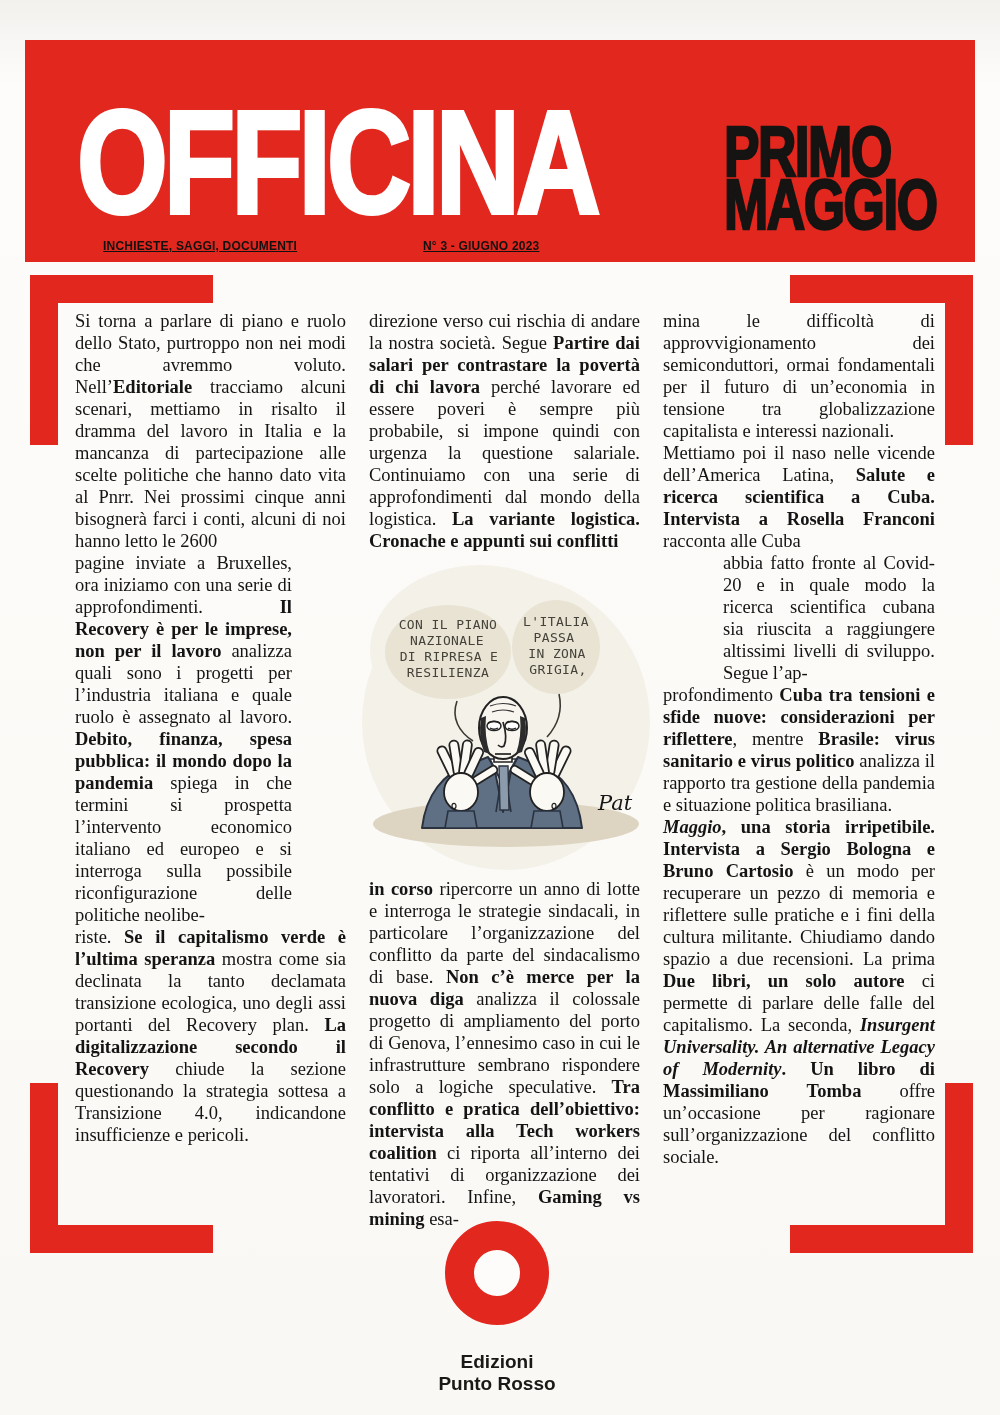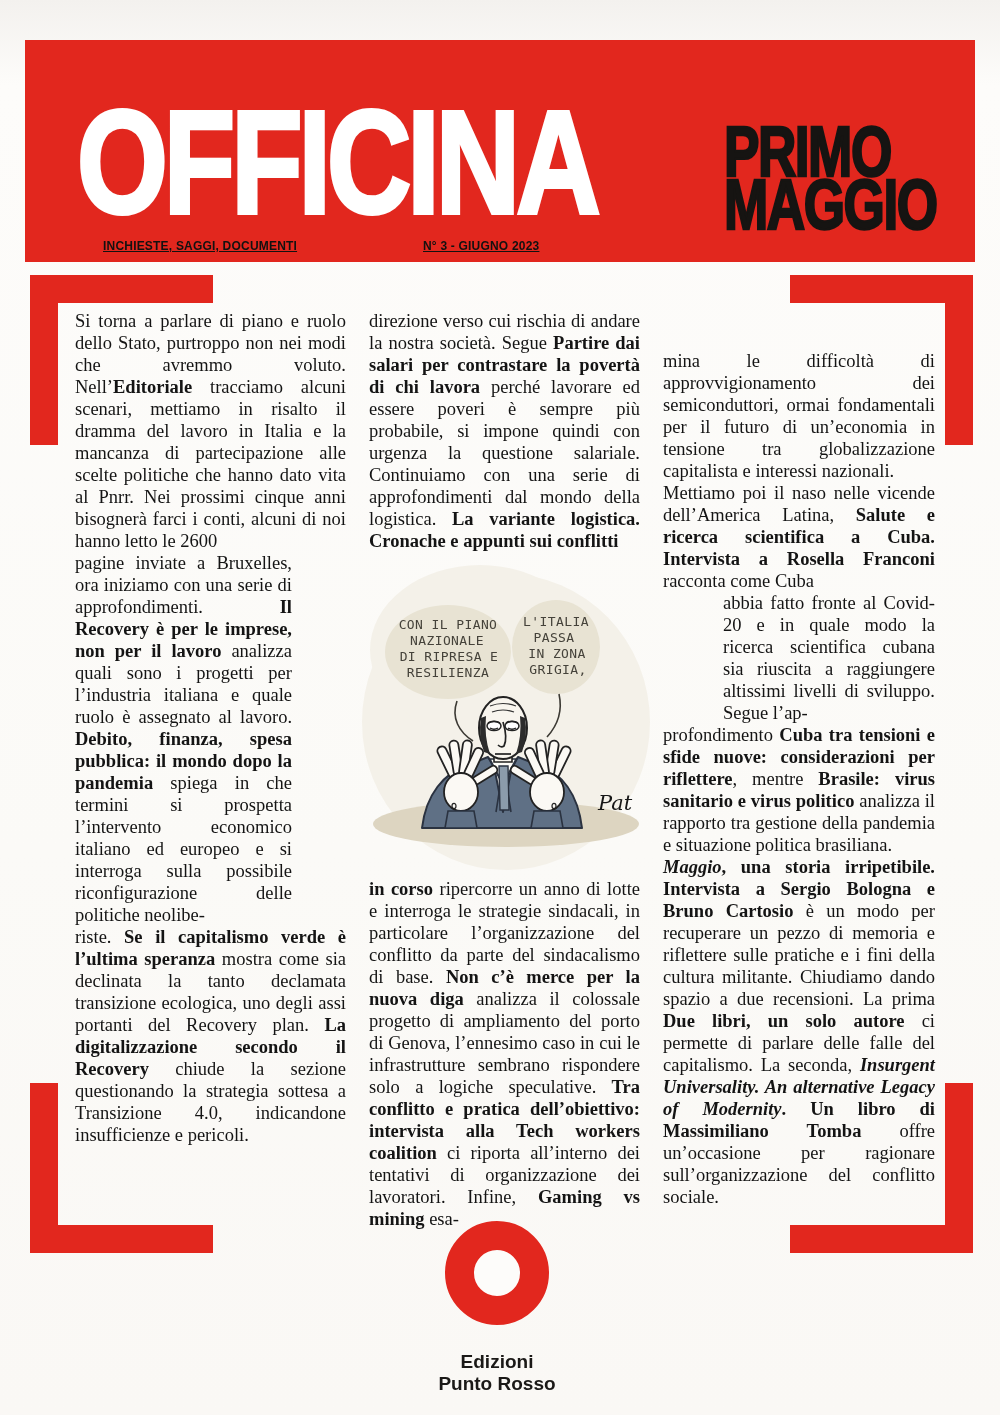--- a/index.html
+++ b/index.html
@@ -20,21 +20,21 @@
   
   .corner{position:absolute;width:183px;height:170px;box-sizing:border-box;}
   .tl{left:30px;top:275px;border-top:28px solid #e2271e;border-left:28px solid #e2271e;}
   .tr{left:790px;top:275px;border-top:28px solid #e2271e;border-right:28px solid #e2271e;}
   .bl{left:30px;top:1083px;border-bottom:28px solid #e2271e;border-left:28px solid #e2271e;}
   .br{left:790px;top:1083px;border-bottom:28px solid #e2271e;border-right:28px solid #e2271e;}
   
   .col{position:absolute;top:310px;font-size:18.5px;line-height:22px;}
   .col1{left:75px;width:271px;}
   .col2{left:369px;width:271px;}
-  .col3{left:663px;width:272px;margin-top:40px;}
+  .col3{left:663px;width:272px;}
   .para{text-align:justify;}
   .para.narrow-right{padding-right:54px;}
   .para.indent-left{padding-left:60px;}
   .b{font-weight:bold;} .i{font-style:italic;}
   .cartoon{width:292px;height:312px;margin:8px 0 6px -9px;}
   
   .ring{position:absolute;left:445px;top:1221px;width:104px;height:104px;border-radius:50%;
         border:29px solid #e2271e;box-sizing:border-box;background:#fdfcfa;}
   .publisher{position:absolute;left:397px;top:1331px;width:200px;text-align:center;
         font-family:"Liberation Sans","DejaVu Sans",sans-serif;font-weight:bold;
@@ -148,21 +148,21 @@
       </svg>
     </div>
 
     <div>
         <div class="para"><span class="b">in corso</span><span class=""> ripercorre un anno di lotte e interroga le strategie sindacali, in particolare l’organizzazione del conflitto da parte del sindacalismo di base. </span><span class="b">Non c’è merce per la nuova diga</span><span class=""> analizza il colossale progetto di ampliamento del porto di Genova, l’ennesimo caso in cui le infrastrutture sembrano rispondere solo a logiche speculative. </span><span class="b">Tra conflitto e pratica dell’obiettivo: intervista alla Tech workers coalition</span><span class=""> ci riporta all’interno dei tentativi di organizzazione dei lavoratori. Infine, </span><span class="b">Gaming vs mining</span><span class=""> esa-</span></div>
       </div>
   </div>
 
   <div class="col col3">
       <div class="para"><span class="">mina le difficoltà di approvvigionamento dei semiconduttori, ormai fondamentali per il futuro di un’economia in tensione tra globalizzazione capitalista e interessi nazionali.</span></div>
-      <div class="para"><span class="">Mettiamo poi il naso nelle vicende dell’America Latina, </span><span class="b">Salute e ricerca scientifica a Cuba. Intervista a Rosella Franconi</span><span class=""> racconta come Cuba</span></div>
+      <div class="para"><span class="">Mettiamo poi il naso nelle vicende dell’America Latina, </span><span class="b">Salute e ricerca scientifica a Cuba. Intervista a Rosella Franconi</span><span class=""> racconta alle Cuba</span></div>
       <div class="para indent-left"><span class="">abbia fatto fronte al Covid-20 e in quale modo la ricerca scientifica cubana sia riuscita a raggiungere altissimi livelli di sviluppo. Segue l’ap-</span></div>
       <div class="para"><span class="">profondimento </span><span class="b">Cuba tra tensioni e sfide nuove: considerazioni per riflettere</span><span class="">, mentre </span><span class="b">Brasile: virus sanitario e virus politico</span><span class=""> analizza il rapporto tra gestione della pandemia e situazione politica brasiliana.</span></div>
       <div class="para"><span class="b i">Maggio</span><span class="b">, una storia irripetibile. Intervista a Sergio Bologna e Bruno Cartosio</span><span class=""> è un modo per recuperare un pezzo di memoria e riflettere sulle pratiche e i fini della cultura militante. Chiudiamo dando spazio a due recensioni. La prima </span><span class="b">Due libri, un solo autore</span><span class=""> ci permette di parlare delle falle del capitalismo. La seconda, </span><span class="b i">Insurgent Universality. An alternative Legacy of Modernity</span><span class="b">. Un libro di Massimiliano Tomba</span><span class=""> offre un’occasione per ragionare sull’organizzazione del conflitto sociale.</span></div>
     </div>
 
   <div class="ring"></div>
   <div class="publisher">
     <div>Edizioni</div>
     <div>Punto Rosso</div>
   </div>

